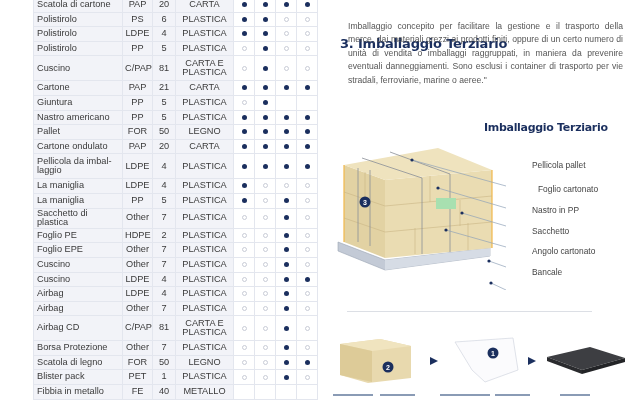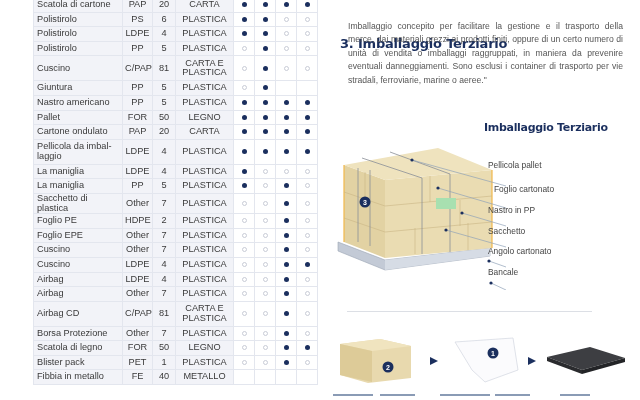--- a/index.html
+++ b/index.html
@@ -17,21 +17,21 @@
   #tbl tr.tall td { height:25px; }
   .d-full { display:inline-block; width:5px; height:5px; border-radius:50%; background:#1b2f5e; vertical-align:middle; }
   .d-empty { display:inline-block; width:5px; height:5px; border-radius:50%; border:1px solid #c8ccd6; background:#fff; vertical-align:middle; }
   .d-none { display:inline-block; width:5px; height:5px; }
 
   
   #section-title { position:absolute; left:340px; top:4px; font-size:13px; font-weight:bold; color:#1b2f5e; font-family:"DejaVu Sans", sans-serif; letter-spacing:-0.2px;margin-top:32px; }
   #section-body { position:absolute; left:348px; top:20px; width:275px; font-size:8.6px; line-height:13.4px; color:#555; text-align:justify; }
 
   #figure-title { position:absolute; left:484px; top:121px; font-size:11px; font-weight:bold; color:#1b2f5e; font-family:"DejaVu Sans", sans-serif; letter-spacing:-0.3px; }
-  .callout { position:absolute; left:488px; font-size:8.4px; color:#444; }
+  .callout { position:absolute; left:532px; font-size:8.4px; color:#444; }
   #pallet-svg { position:absolute; left:330px; top:130px; }
 
   #sep { position:absolute; left:347px; top:311px; width:245px; height:1px; background:#dcdfe5; }
   #steps-svg { position:absolute; left:335px; top:330px; }
   #footer-dots { position:absolute; left:330px; top:393px; width:300px; height:4px; }
 </style>
 </head>
 <body>
 
 <table id="tbl">
@@ -78,20 +78,30 @@
       </tr>
       <tr class="tall">
         <td class="name">Cuscino</td>
         <td class="code">C/PAP</td>
         <td class="num">81</td>
         <td class="mat">CARTA E PLASTICA</td>
         <td class="dot"><span class="d-empty"></span></td>
         <td class="dot"><span class="d-full"></span></td>
         <td class="dot"><span class="d-empty"></span></td>
         <td class="dot"><span class="d-empty"></span></td>
+      </tr>
+      <tr>
+        <td class="name">Cartone</td>
+        <td class="code">PAP</td>
+        <td class="num">21</td>
+        <td class="mat">CARTA</td>
+        <td class="dot"><span class="d-full"></span></td>
+        <td class="dot"><span class="d-full"></span></td>
+        <td class="dot"><span class="d-full"></span></td>
+        <td class="dot"><span class="d-full"></span></td>
       </tr>
       <tr>
         <td class="name">Giuntura</td>
         <td class="code">PP</td>
         <td class="num">5</td>
         <td class="mat">PLASTICA</td>
         <td class="dot"><span class="d-empty"></span></td>
         <td class="dot"><span class="d-full"></span></td>
         <td class="dot"><span class="d-none"></span></td>
         <td class="dot"><span class="d-none"></span></td>

